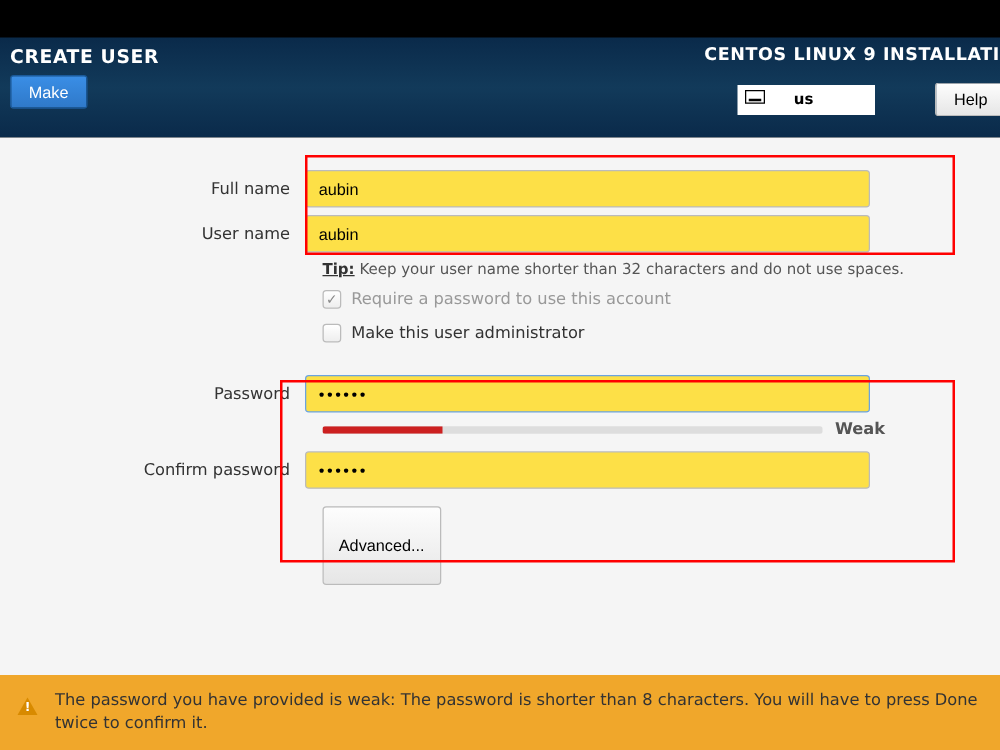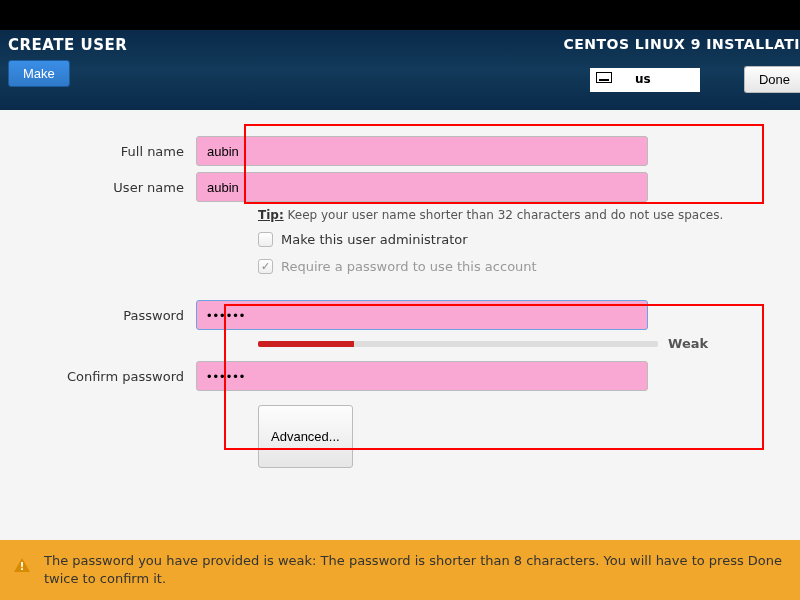--- a/index.html
+++ b/index.html
@@ -8,22 +8,22 @@
 .header { height: 80px; background: linear-gradient(180deg, #0a2a4a 0%, #123a5a 50%, #0a2a4a 100%); color: #fff; padding: 6px 8px 0 8px; position: relative; }
 .header-title { font-size: 15px; font-weight: bold; letter-spacing: 0.5px; }
 .header-right { position: absolute; top: 6px; right: 0; font-size: 14px; font-weight: bold; letter-spacing: 0.5px; }
 .done-btn { margin-top: 6px; background: linear-gradient(180deg, #3a8ee6, #2f79c9); border: 1px solid #1b5a9a; color: #fff; padding: 5px 14px; border-radius: 3px; font-size: 13px; cursor: pointer; }
 .lang-box { position: absolute; top: 38px; right: 100px; background: #fff; color: #000; padding: 4px 6px; width: 110px; height: 24px; font-size: 12px; font-weight: bold; display: flex; align-items: flex-start; gap: 23px; }
 .kbd-icon { display: inline-block; width: 16px; height: 11px; border: 1.5px solid #000; position: relative; }
 .kbd-icon::after { content: ""; position: absolute; bottom: 1px; left: 2px; right: 2px; height: 2px; background: #000; }
 .help-btn { position: absolute; top: 36px; right: 0; background: linear-gradient(180deg, #fdfdfd, #e6e6e6); border: 1px solid #bbb; border-right: none; padding: 5px 10px 5px 14px; border-radius: 3px 0 0 3px; font-size: 13px; cursor: pointer; }
 .content { background: #f5f5f5; height: 470px; padding-top: 12px; position: relative; }
 .form-row { display: flex; align-items: center; margin-bottom: 6px; }
-.form-label { width: 196px; text-align: right; padding-right: 12px; color: #333; font-size: 13px; }
-.form-input { width: 452px; height: 30px; padding: 4px 10px; border: 1px solid #bbb; border-radius: 3px; font-size: 13px; background: #f9a8d4; }
+.form-label { width: 244px; text-align: right; padding-right: 12px; color: #333; font-size: 13px; }
+.form-input { width: 452px; height: 30px; padding: 4px 10px; border: 1px solid #bbb; border-radius: 3px; font-size: 13px; background: #fde047; }
 .highlight-box { position: absolute; border: 2px solid #ff0000; pointer-events: none; }
 .hb1 { top: 14px; left: 244px; width: 520px; height: 80px; }
 .hb2 { top: 194px; left: 224px; width: 540px; height: 146px; }
 .tip-row { margin-left: 258px; color: #555; font-size: 12px; margin-top: 4px; margin-bottom: 10px; }
 .tip-row b { color: #333; text-decoration: underline; }
 .check-row { margin-left: 258px; display: flex; align-items: center; gap: 8px; margin-bottom: 12px; color: #333; font-size: 13px; }
 .check-row.disabled { color: #999; }
 .checkbox { width: 15px; height: 15px; border: 1px solid #bbb; border-radius: 3px; background: linear-gradient(180deg,#fff,#eee); display: flex; align-items: center; justify-content: center; font-size: 11px; }
 .checkbox.checked::after { content: "✓"; color: #888; font-weight: bold; }
 .strength-row { margin-left: 258px; display: flex; align-items: center; gap: 10px; margin-top: 4px; margin-bottom: 10px; text-align: right; }
@@ -42,21 +42,21 @@
 <div class="top-black"></div>
 
 <div class="header">
   <div class="header-title">CREATE USER</div>
   <div class="header-right">CENTOS LINUX 9 INSTALLATI</div>
   <button class="done-btn">Make</button>
   <div class="lang-box">
     <span class="kbd-icon"></span>
     <span>us</span>
   </div>
-  <button class="help-btn">Done</button>
+  <button class="help-btn">Help</button>
 </div>
 
 <div class="content">
   <div class="highlight-box hb1"></div>
   <div class="highlight-box hb2"></div>
 
   <div class="gap"></div>
 
   <div class="form-row">
     <div class="form-label">Full name</div>
@@ -65,28 +65,28 @@
 
   <div class="form-row">
     <div class="form-label">User name</div>
     <input class="form-input" value="aubin" style="">
   </div>
 
   <div class="tip-row">
     <b>Tip:</b><span> Keep your user name shorter than 32 characters and do not use spaces.</span>
   </div>
 
+  <div class="check-row disabled">
+    <span class="checkbox checked"></span>
+    <span>Require a password to use this account</span>
+  </div>
+
   <div class="check-row">
     <span class="checkbox"></span>
     <span>Make this user administrator</span>
-  </div>
-
-  <div class="check-row disabled">
-    <span class="checkbox checked"></span>
-    <span>Require a password to use this account</span>
   </div>
 
   <div class="gap"></div>
 
   <div class="form-row">
     <div class="form-label">Password</div>
     <input class="form-input" type="text" style="border-color: rgb(106, 163, 224); letter-spacing: 2px;" value="••••••">
   </div>
 
   <div class="strength-row">

